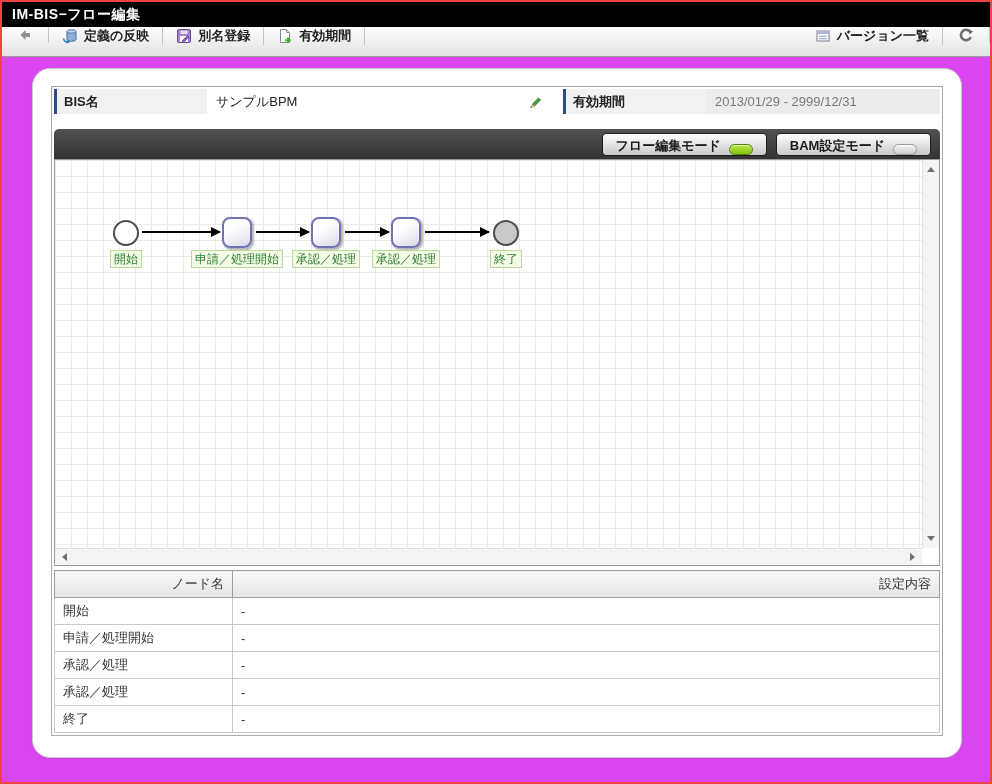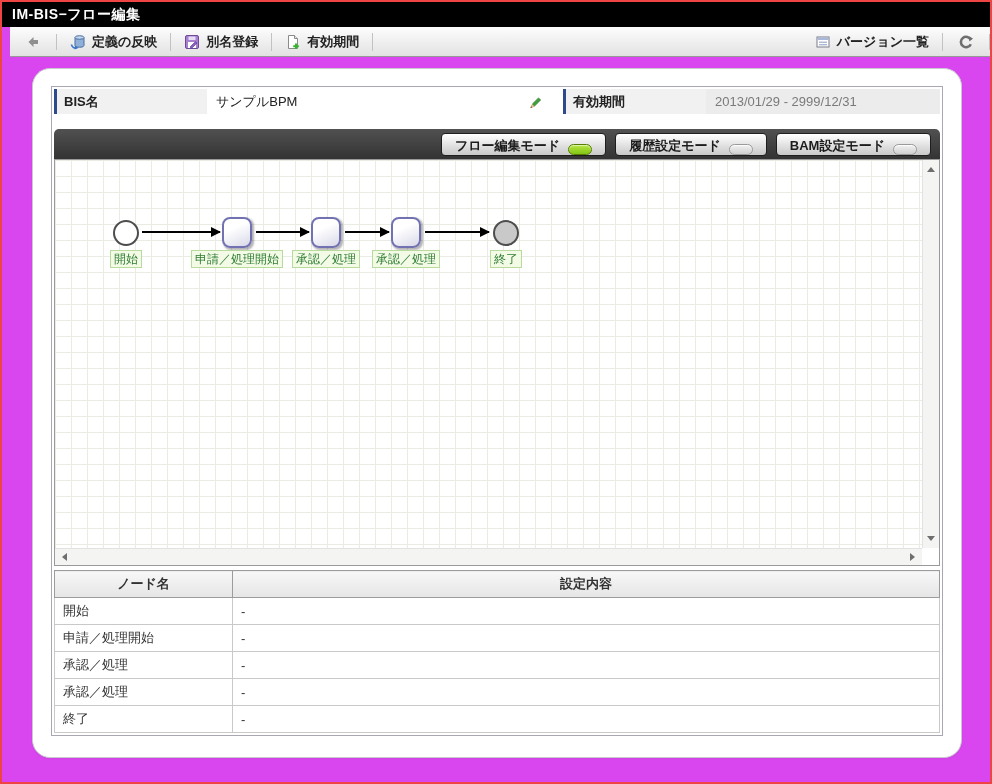--- a/index.html
+++ b/index.html
@@ -4,21 +4,21 @@
 <style>
   * { box-sizing: border-box; }
   html,body { margin:0; padding:0; background:#fff; }
   body { font-family:"Liberation Sans","DejaVu Sans",sans-serif; }
   .window { position:relative; width:992px; height:784px; border:2px solid #ef4444; background:#d946ef; overflow:hidden; }
 
   
   .titlebar { height:25px; background:#000; color:#fff; font-weight:bold; font-size:14px; line-height:25px; padding-left:10px; letter-spacing:.5px; }
 
   
-  .toolbar { height:30px; background:linear-gradient(#fdfdfd,#e2e2e2); border-bottom:1px solid #989898; display:flex; align-items:center;margin-left:8px; }
+  .toolbar { height:30px; background:linear-gradient(#fdfdfd,#e2e2e2); border-bottom:1px solid #989898; display:flex; align-items:flex-start; }
   .tb-btn { display:flex; align-items:center; gap:6px; padding:0 13px; font-size:13px; font-weight:bold; color:#222; border:none; border-right:1px solid #c2c2c2; background:transparent; font-family:inherit; cursor:pointer; }
   .tb-btn.first-right { border-left:1px solid #c2c2c2; }
   .tb-btn.icon-only { padding:0 15px; }
   .tb-spacer { flex:1; }
   .tb-icon { display:inline-flex; width:16px; height:16px; }
 
   
   .panel { position:absolute; left:30px; top:66px; width:930px; height:690px; border:1px solid #c9c9cf; border-radius:18px; background:#fff; box-shadow:0 1px 2px rgba(0,0,0,.06); }
   .content-frame { position:absolute; left:18px; top:17px; width:892px; height:650px; border:1px solid #a8a8b2; padding:2px; background:#fff; }
 
@@ -55,21 +55,21 @@
   .vscroll { position:absolute; top:0; right:0; bottom:17px; width:17px; background:#f4f4f2; border-left:1px solid #e2e2e0; cursor:pointer; }
   .hscroll { position:absolute; left:0; right:17px; bottom:0; height:17px; background:#f4f4f2; border-top:1px solid #e2e2e0; cursor:pointer; }
   .sb-corner { position:absolute; right:0; bottom:0; width:17px; height:17px; background:#fff; }
   .tri-up    { position:absolute; top:7px; left:4px; width:0; height:0; border-left:4px solid transparent; border-right:4px solid transparent; border-bottom:5px solid #6e6e6e; }
   .tri-down  { position:absolute; bottom:7px; left:4px; width:0; height:0; border-left:4px solid transparent; border-right:4px solid transparent; border-top:5px solid #6e6e6e; }
   .tri-left  { position:absolute; left:7px; top:4px; width:0; height:0; border-top:4px solid transparent; border-bottom:4px solid transparent; border-right:5px solid #6e6e6e; }
   .tri-right { position:absolute; right:7px; top:4px; width:0; height:0; border-top:4px solid transparent; border-bottom:4px solid transparent; border-left:5px solid #6e6e6e; }
 
   
   .node-table { margin-top:4px; width:100%; border-collapse:collapse; font-size:13px; border:1px solid #9c9c9c; }
-  .node-table th { background:linear-gradient(#f8f8f8,#e5e5e5); font-weight:bold; text-align:center; padding:4px 8px; border:1px solid #9c9c9c; color:#333; height:24px; }
+  .node-table th { background:linear-gradient(#f8f8f8,#e5e5e5); font-weight:normal; text-align:right; padding:4px 8px; border:1px solid #9c9c9c; color:#333; height:24px; }
   .node-table td { padding:4px 8px; border:1px solid #c9c9c9; color:#333; height:25px; }
   .node-table th.col-name, .node-table td.col-name { width:178px; }
 </style>
 </head>
 <body>
 
 <div class="window">
 
   <div class="titlebar">
     <span>IM-BIS−フロー編集</span>
@@ -154,24 +154,20 @@
         </button>
         <div class="form-gap"></div>
         <div class="form-label period-label">有効期間</div>
         <div class="period-value">2013/01/29 - 2999/12/31</div>
       </div>
 
       <div class="mode-bar">
         <button class="mode-btn">
           <span>フロー編集モード</span>
           <span class="led on"></span>
-        </button>
-        <button class="mode-btn">
-          <span>履歴設定モード</span>
-          <span class="led off"></span>
         </button>
         <button class="mode-btn">
           <span>BAM設定モード</span>
           <span class="led off"></span>
         </button>
       </div>
 
       <div class="canvas-wrap">
         <div class="canvas">
           <div class="start-node" style="left:58px; top:60px;"></div>

